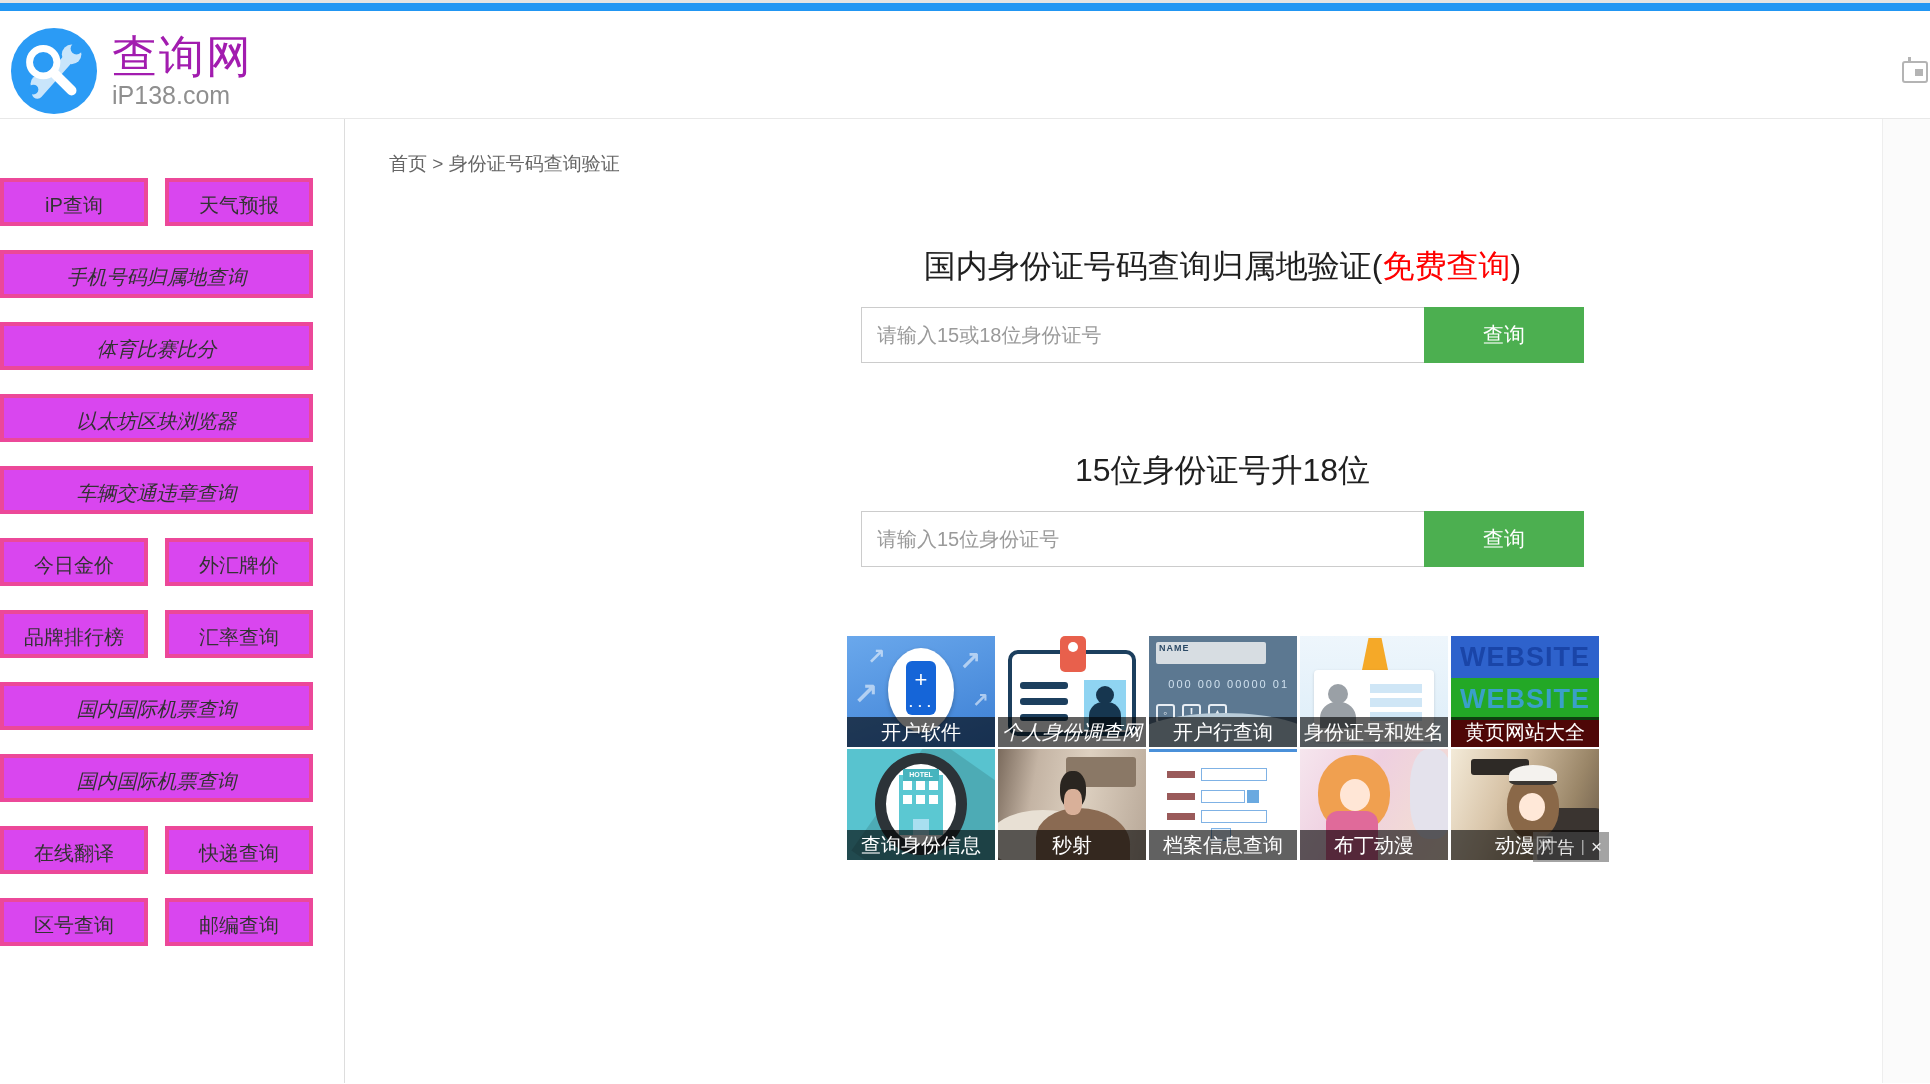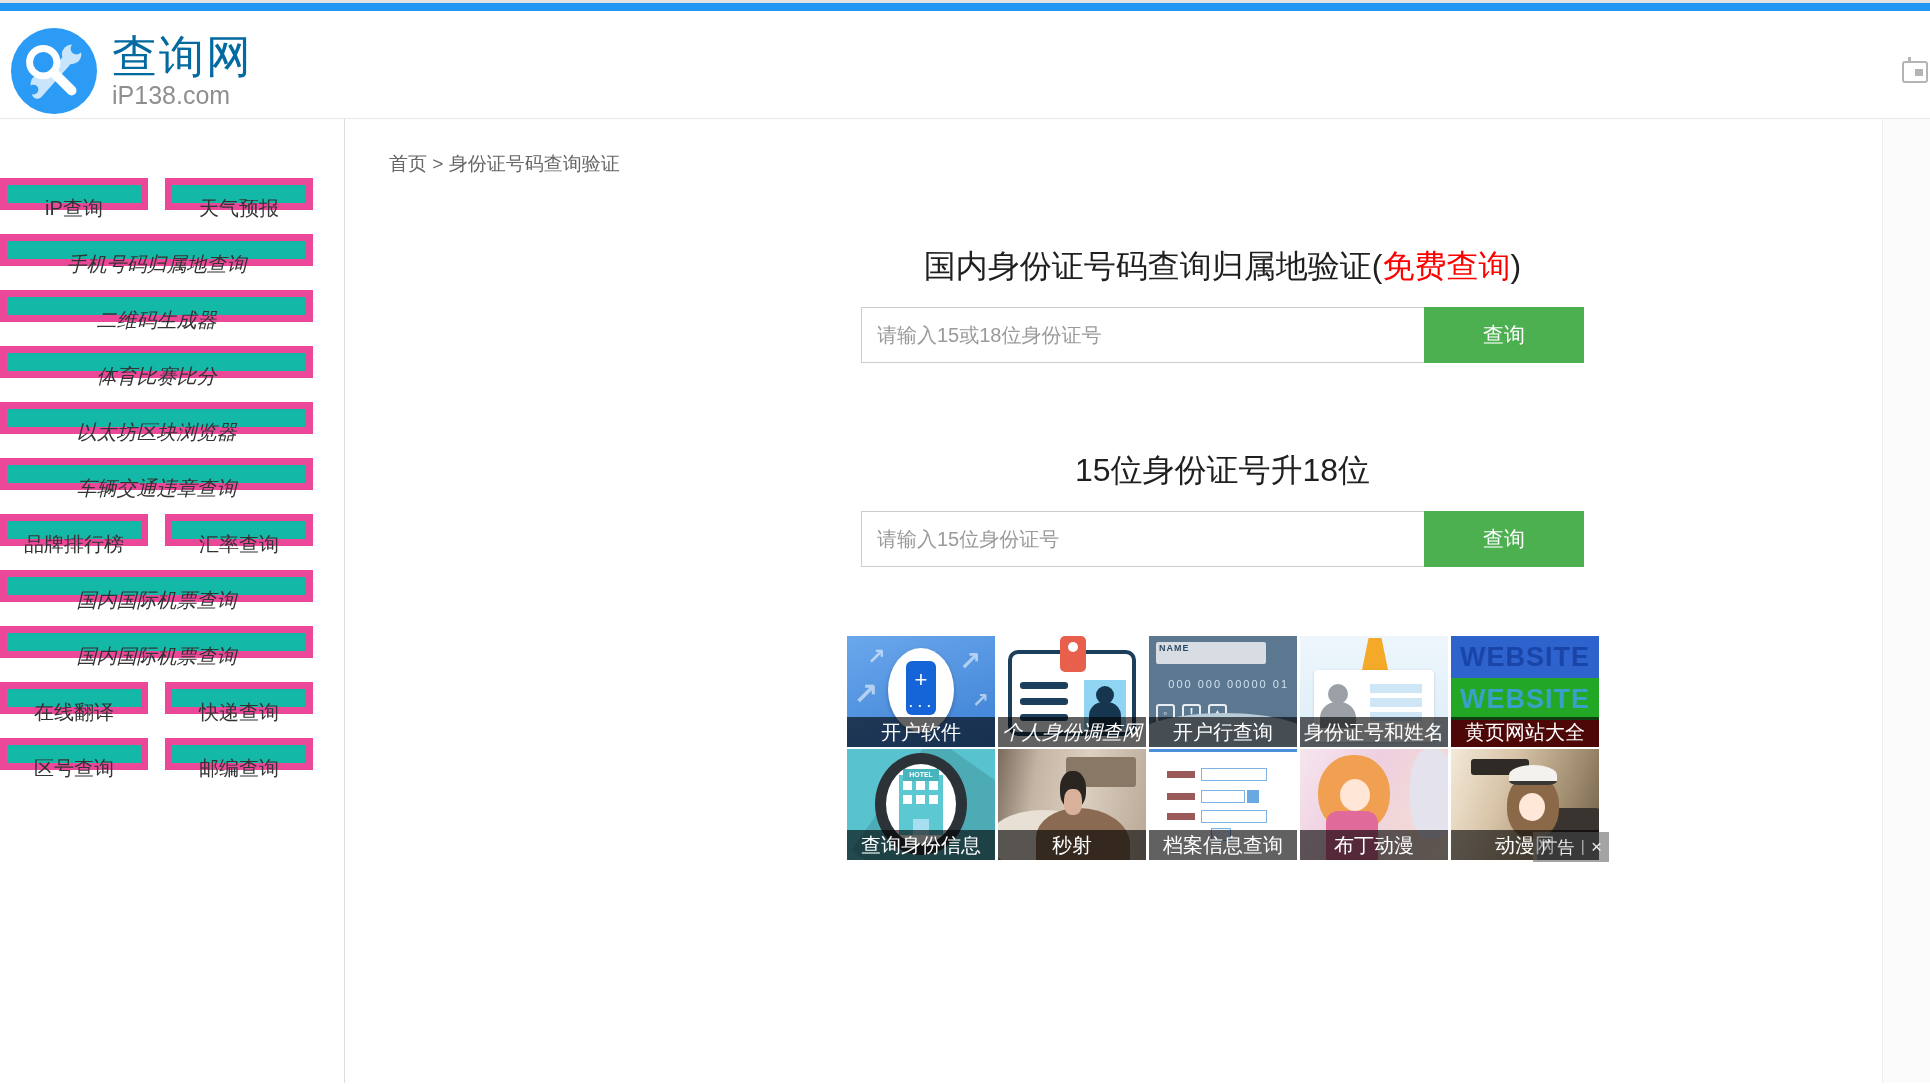--- a/index.html
+++ b/index.html
@@ -5,34 +5,34 @@
   * { margin:0; padding:0; box-sizing:border-box; }
   html,body { width:1930px; height:1084px; overflow:hidden; background:#fff;
     font-family:"Liberation Sans","DejaVu Sans",sans-serif; }
   .top-strip { height:3px; background:#e3e3e3; }
   .top-bar { height:8px; background:#2196f3; }
   
   .header { position:relative; height:108px; background:#fff; border-bottom:1px solid #e8e8e8; }
   .logo-wrap { position:absolute; left:10px; top:16px; display:flex; align-items:center; }
   .logo-circle { width:88px; height:88px; }
   .logo-text { margin-left:14px; }
-  .logo-title { font-size:45px; color:#0369a1; letter-spacing:2px; line-height:48px; }
+  .logo-title { font-size:45px; color:#a21caf; letter-spacing:2px; line-height:48px; }
   .logo-sub { font-size:25px; color:#8f8f8f; line-height:28px; }
   .cal-icon { position:absolute; right:2px; top:50px; width:26px; height:22px;
     border:2px solid #b4b4b4; border-radius:3px; background:#fff; }
   .cal-icon:before { content:""; position:absolute; top:-6px; left:4px; width:3px; height:6px; background:#b4b4b4; }
   .cal-icon:after { content:""; position:absolute; top:6px; right:3px; width:8px; height:7px; background:#b4b4b4; }
   
   .content-row { position:relative; display:flex; height:964px; }
   .right-strip { position:absolute; right:0; top:0; width:48px; height:100%;
     background:#fbfbfb; border-left:1px solid #eee; }
   
   .sidebar { width:345px; border-right:1px solid #ddd; padding:59px 32px 0 0; }
   .side-row { display:flex; justify-content:space-between; margin-bottom:24px; width:313px; }
-  .side-btn { height:32px; background:#14b8a6; border:7px solid #ec4899; font-size:20px; color:#333;
+  .side-btn { height:48px; background:#d946ef; border:4px solid #ec4899; font-size:20px; color:#333;
     font-family:inherit; cursor:pointer; text-align:center; line-height:46px; }
   .side-btn.full { width:100%;font-style:italic; }
   .side-btn.half { width:148px; }
   
   .main { position:relative; flex:1; }
   .breadcrumb { position:absolute; left:44px; top:32px; font-size:19px; color:#666; }
   .breadcrumb a { color:#666; text-decoration:none; }
   .form-col { position:absolute; left:516px; top:0; width:723px; }
   .big-title { position:absolute; width:100%; text-align:center; font-size:32px; color:#1f1f1f; white-space:nowrap; }
   .t1 { top:126px; }
@@ -168,30 +168,31 @@
 
   <div class="sidebar">
     <div class="side-row">
       <button class="side-btn half">iP查询</button>
       <button class="side-btn half">天气预报</button>
     </div>
     <div class="side-row">
       <button class="side-btn full">手机号码归属地查询</button>
     </div>
     <div class="side-row">
-      <button class="side-btn full">二维码生成器</button>
-    </div>
-    <div class="side-row">
       <button class="side-btn full">体育比赛比分</button>
     </div>
     <div class="side-row">
       <button class="side-btn full">以太坊区块浏览器</button>
     </div>
     <div class="side-row">
       <button class="side-btn full">车辆交通违章查询</button>
+    </div>
+    <div class="side-row">
+      <button class="side-btn half">今日金价</button>
+      <button class="side-btn half">外汇牌价</button>
     </div>
     <div class="side-row">
       <button class="side-btn half">品牌排行榜</button>
       <button class="side-btn half">汇率查询</button>
     </div>
     <div class="side-row">
       <button class="side-btn full">国内国际机票查询</button>
     </div>
     <div class="side-row">
       <button class="side-btn full">国内国际机票查询</button>

